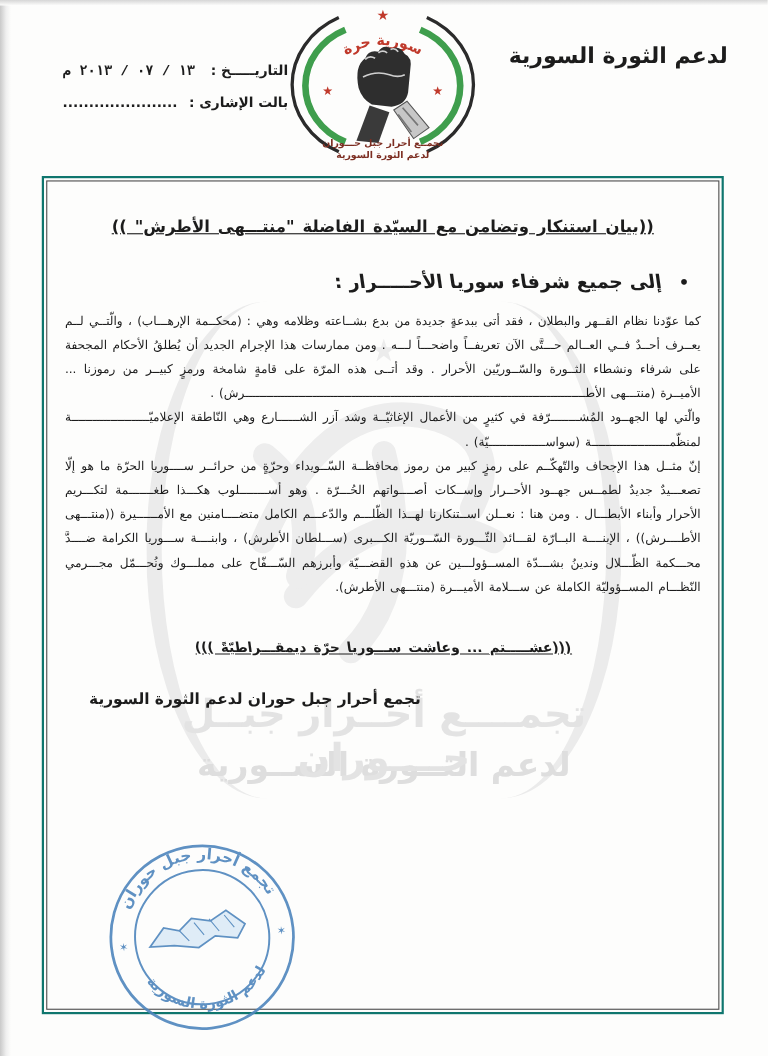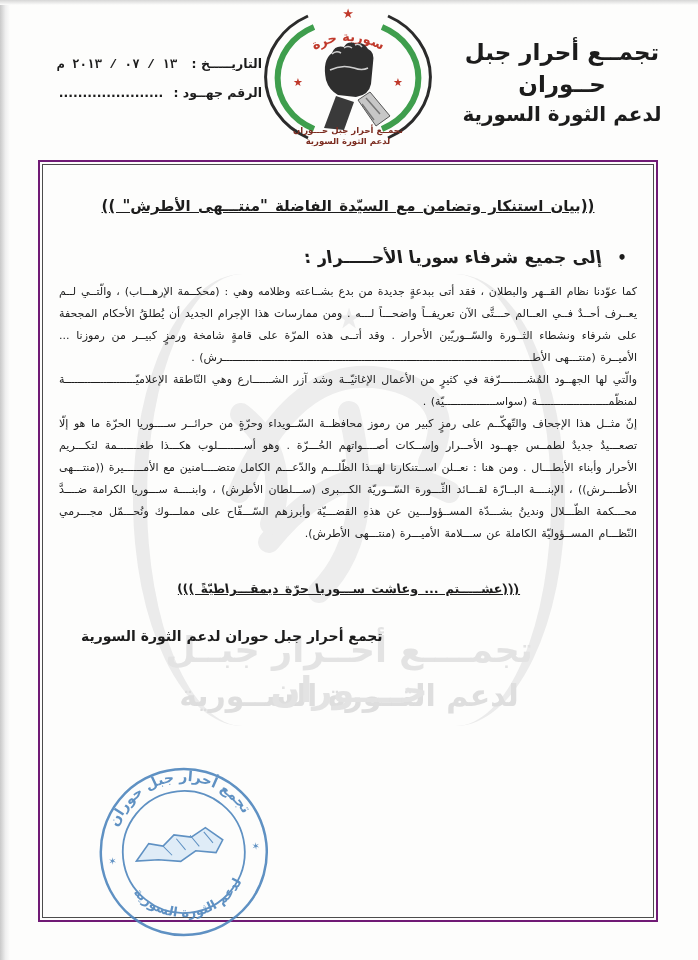--- a/index.html
+++ b/index.html
@@ -52,21 +52,21 @@
   }
   .wm-callig{ position:absolute; left:86px; top:26px; }
   .wm-line{ position:absolute; width:100%; text-align:center; direction:rtl;
             font-weight:bold; color:#e3e3e3; }
   .wm-line1{ top:362px; font-size:35px; letter-spacing:5px; }
   .wm-line2{ top:410px; font-size:30px; letter-spacing:3px; color:#dedede; }
 
   
   .frame{
     position:absolute; left:38px; top:160px; width:620px; height:762px;
-    border:2px solid #701a75; z-index:1; background:transparent;text-decoration:underline;
+    border:2px solid #0f766e; z-index:1; background:transparent;text-decoration:underline;
   }
   .frame-inner{
     position:absolute; left:2px; top:2px; right:2px; bottom:2px;
     border:1px solid #4c4c4c; padding:0 16px; direction:rtl;
   }
   .stmt-title{
     margin-top:32px; text-align:center; font-weight:bold; font-size:15px;
     text-decoration:underline; word-spacing:2px;
   }
   .salutation{
@@ -117,31 +117,30 @@
       <path d="M 138,298 Q 198,238 168,118"></path>
       <path d="M 60,120 Q 110,160 90,230"></path>
     </g>
     <text x="168" y="34" font-size="28" fill="#ececec" text-anchor="middle">★</text>
   </svg>
   <div class="wm-line wm-line2">لدعم الثــورة الســورية</div>
   <div class="wm-line wm-line1">تجمــــع أحــرار جبــل حــــوران</div>
 </div>
 
 <div class="org-title">
-  <div class="l1">تجمــع أحرار جبل حــوران</div>
   <div class="l2">لدعم الثورة السورية</div>
 </div>
 
 <div class="meta-block">
   <div class="meta-row">
     <span>التاريـــــخ :</span>
     <span class="val">١٣ / ٠٧ / ٢٠١٣ م</span>
   </div>
   <div class="meta-row">
-    <span>الرقم جهــود :</span>
+    <span>بالت الإشارى :</span>
     <span class="dots">......................</span>
   </div>
 </div>
 
 <div class="logo-wrap">
   <svg width="172" height="150" viewBox="0 0 172 150">
 
     <g>
       <path d="M 46,14 A 76,68 0 0 0 46,136" fill="none" stroke="#2b2b2b" stroke-width="3"></path>
       <path d="M 126,14 A 76,68 0 0 1 126,136" fill="none" stroke="#2b2b2b" stroke-width="3"></path>

